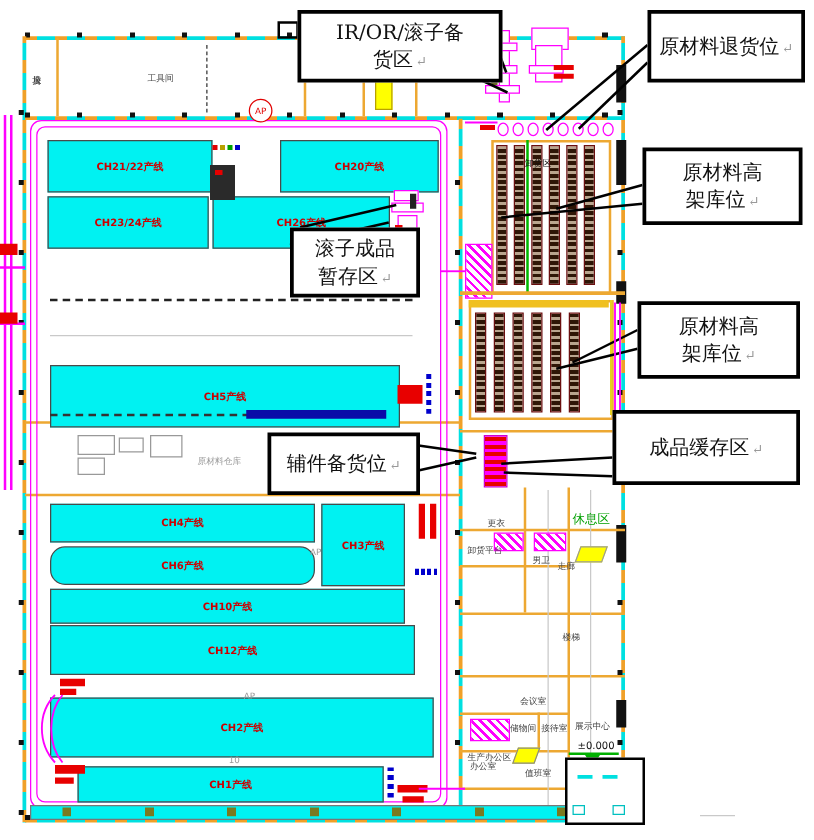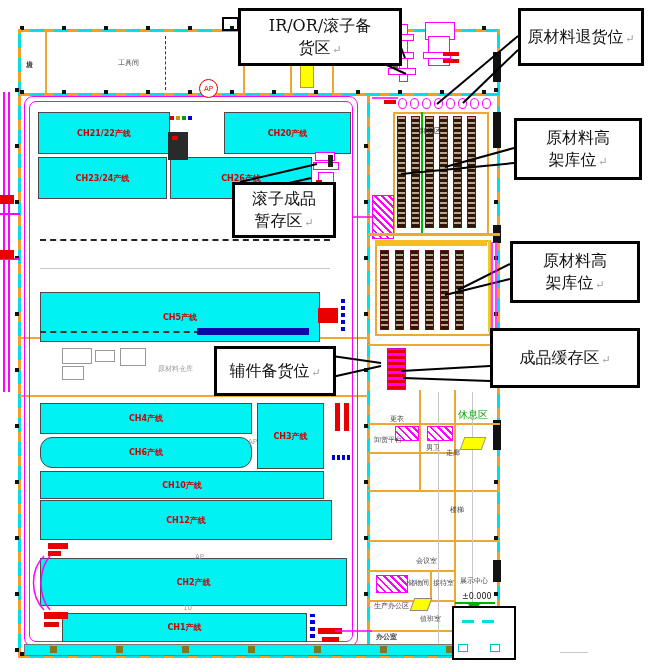--- a/index.html
+++ b/index.html
@@ -248,21 +248,21 @@
   <div class="t" style="left:446px;top:448px;">走廊</div>
   <div class="t" style="left:450px;top:505px;">楼梯</div>
   <div class="t" style="left:374px;top:553px;margin-top:48px;">生产办公区</div>
   <div class="t" style="left:416px;top:556px;">会议室</div>
   <div class="t" style="left:408px;top:578px;">储物间</div>
   <div class="t" style="left:433px;top:578px;">接待室</div>
   <div class="t" style="left:460px;top:576px;">展示中心</div>
   <div class="abs" style="left:462px;top:592px;font-size:8px;color:#111;">±0.000</div>
   <div class="abs" style="left:455px;top:602px;width:40px;height:1.5px;background:#00b000;"></div>
   <div class="abs" style="left:468px;top:604px;width:0;height:0;border-left:6px solid transparent;border-right:6px solid transparent;border-top:9px solid #00b000;"></div>
-  <div class="t" style="left:376px;top:632px;font-weight:bold;">办公室</div>
+  <div class="t" style="left:376px;top:608px;">办公室</div>
   <div class="t" style="left:420px;top:614px;">值班室</div>
   <div class="t" style="left:466px;top:618px;">门厅</div>
 
   <div class="abs" style="left:452px;top:606px;width:60px;height:50px;border:2.5px solid #000;background:#fff;z-index:4;"></div>
   <div class="abs" style="left:462px;top:620px;width:12px;height:3px;background:#00e0e0;z-index:5;"></div>
   <div class="abs" style="left:482px;top:620px;width:12px;height:3px;background:#00e0e0;z-index:5;"></div>
   <div class="abs" style="left:458px;top:644px;width:8px;height:6px;border:1.5px solid #00c0c0;z-index:5;"></div>
   <div class="abs" style="left:490px;top:644px;width:8px;height:6px;border:1.5px solid #00c0c0;z-index:5;"></div>
 
   <div class="abs" style="left:24px;top:644px;width:476px;height:10px;background:#00f2f2;border:1px solid #777;"></div>

